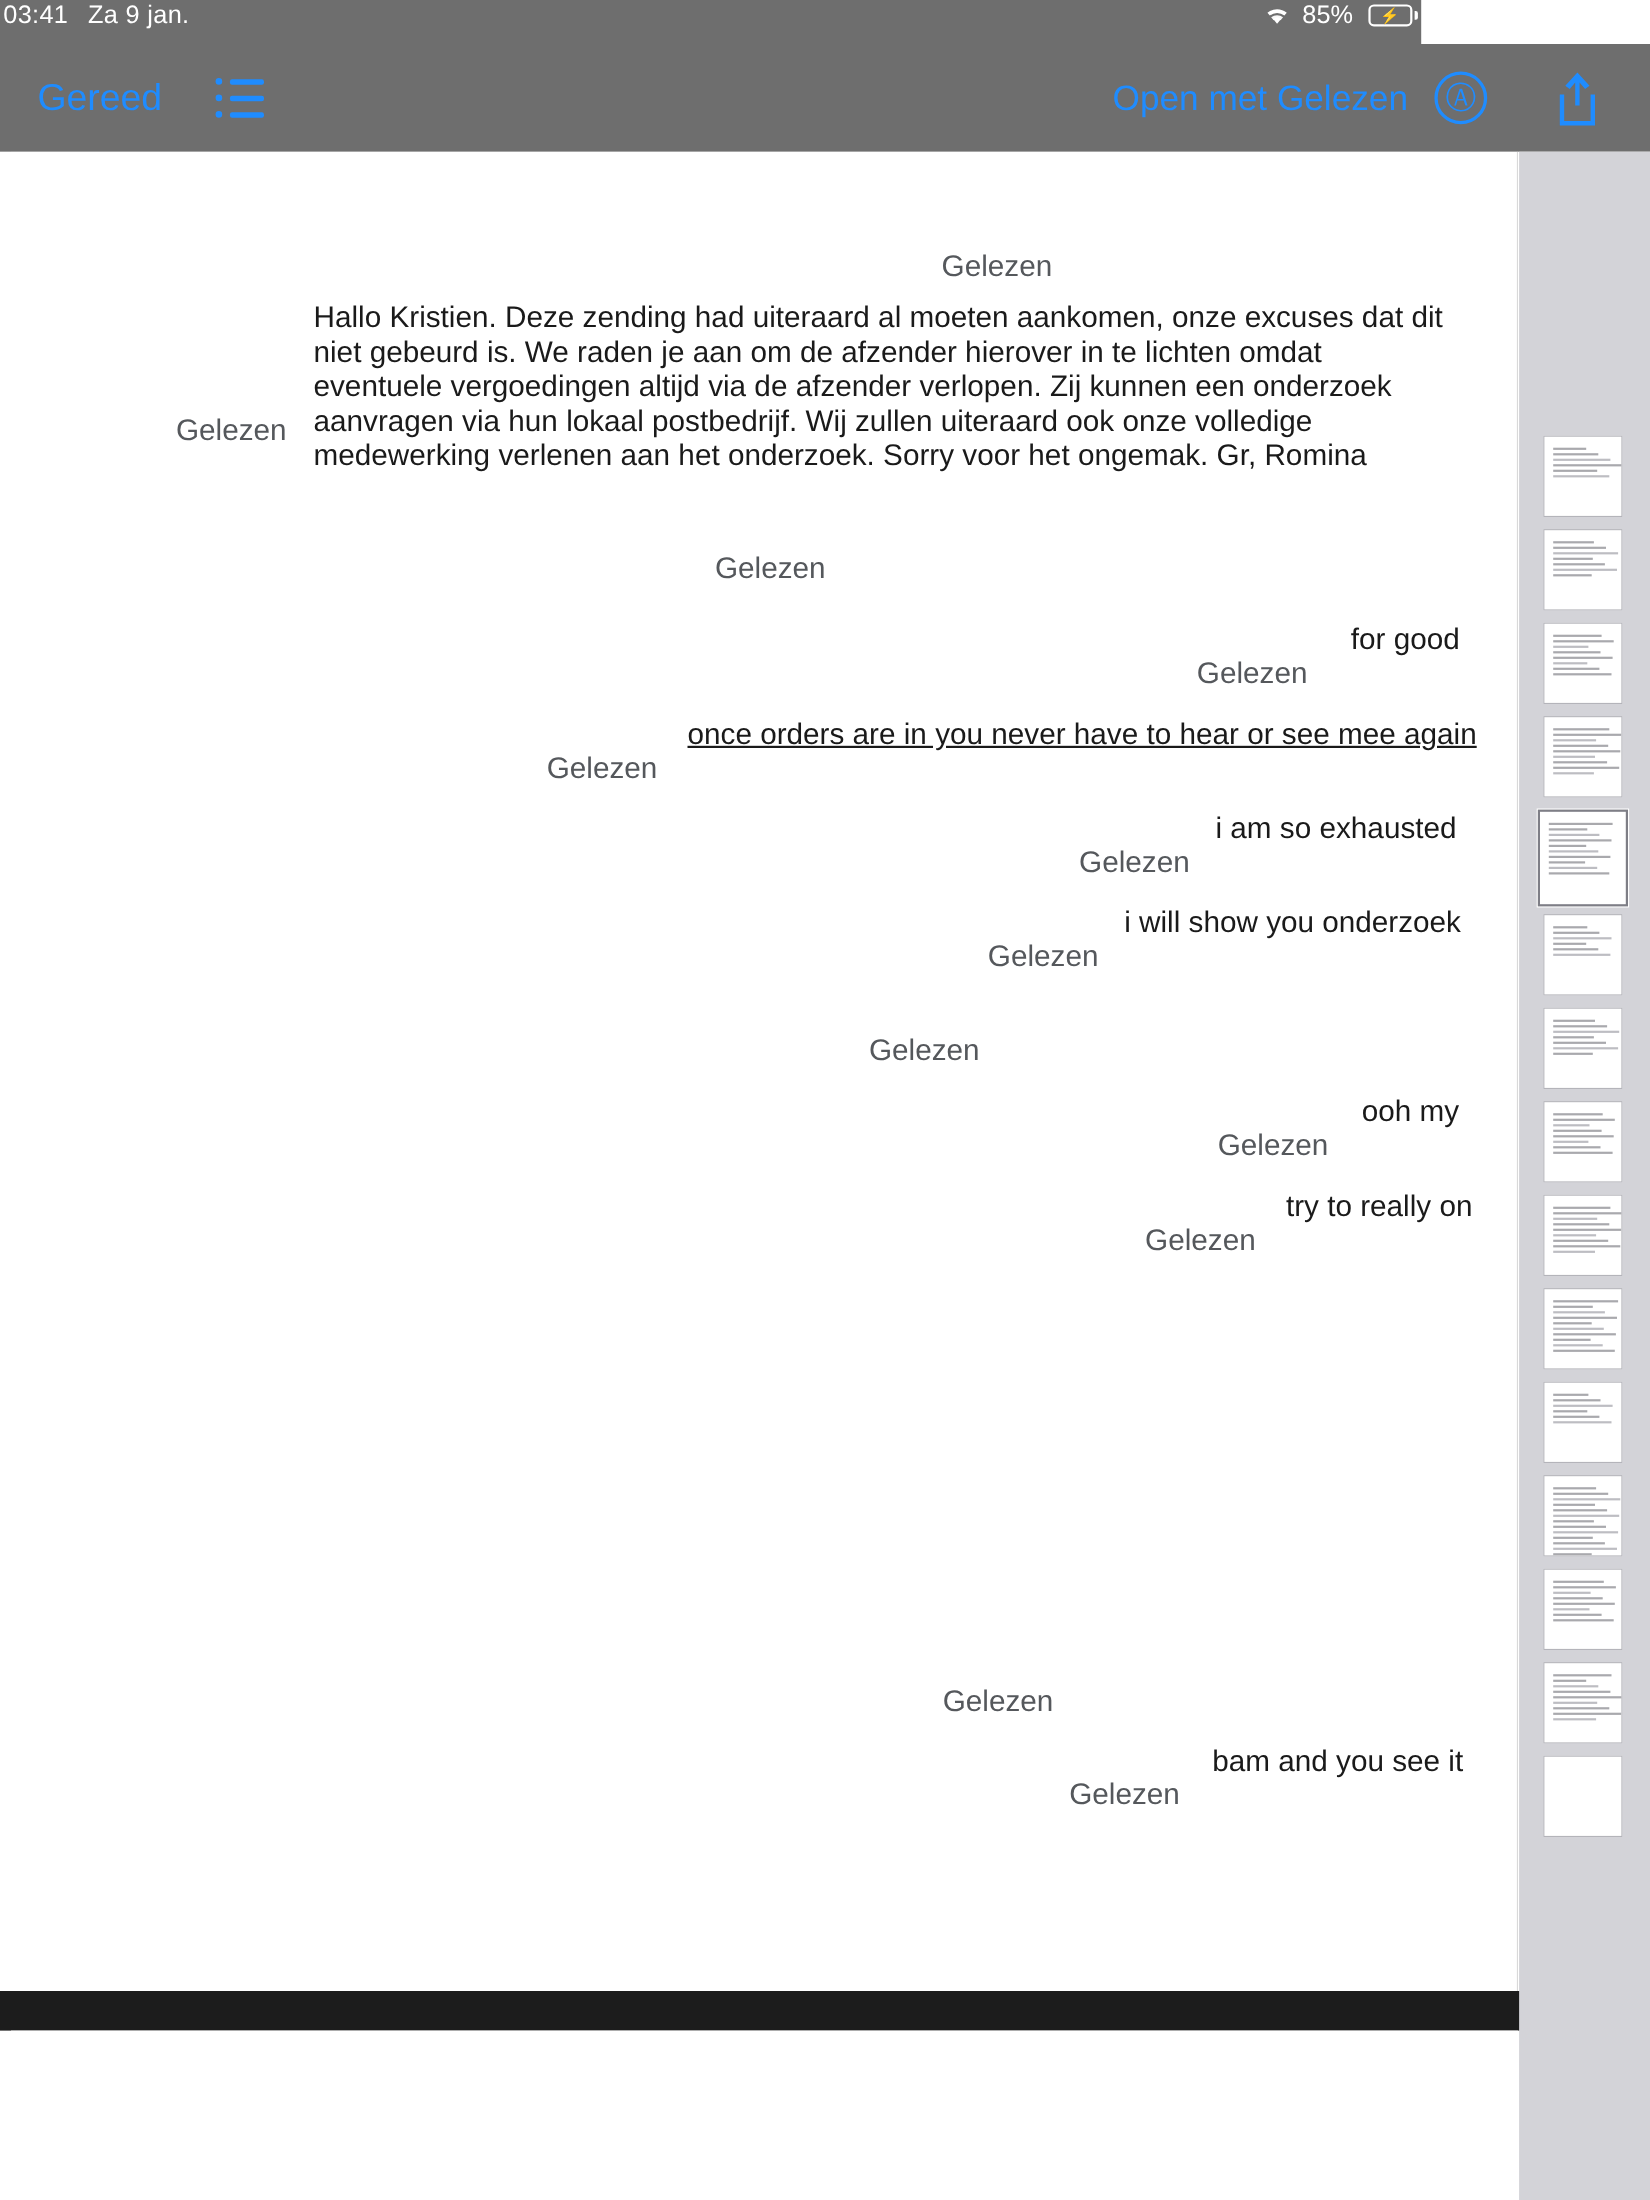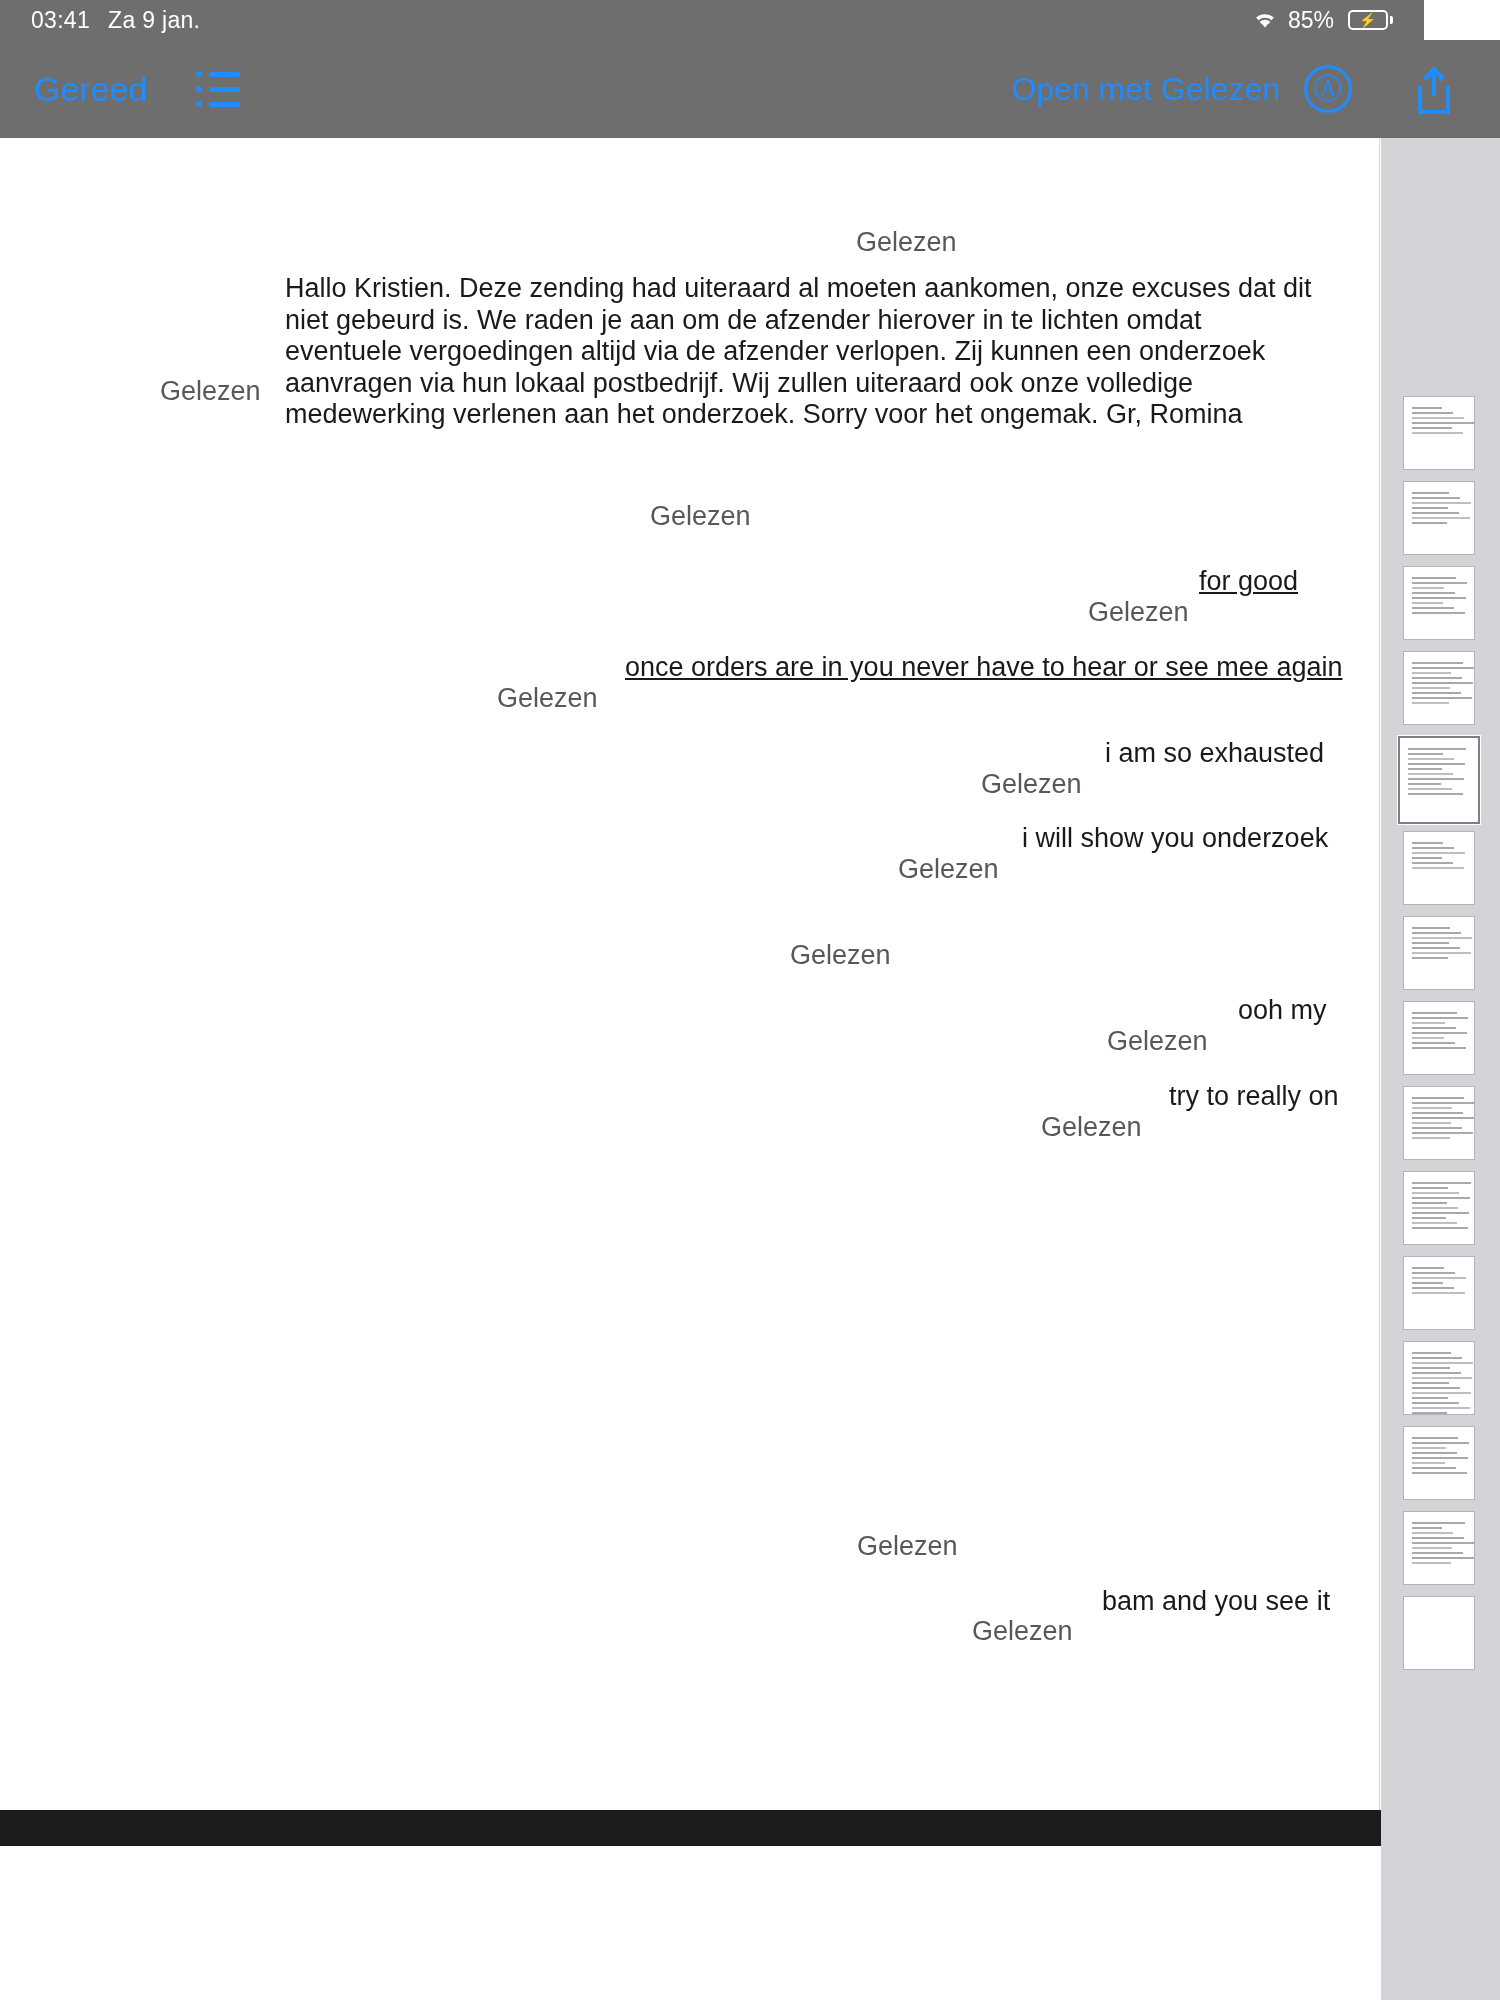--- a/index.html
+++ b/index.html
@@ -14,28 +14,28 @@
     position: relative;
     width: 1500px;
     height: 2000px;
     background: #ffffff;
   }
 
   
   .statusbar {
     position: absolute;
     top: 0; left: 0;
-    width: 1424px;
+    width: 1292px;
     height: 40px;
     background: #6e6e6e;
     color: #ffffff;
     display: flex;
-    align-items: center;
+    align-items: flex-start;
     justify-content: space-between;
-    padding: 0 31px;
+    padding: 0 3px;
     font-size: 23px;
   }
   .status-left { display: flex; align-items: center; gap: 18px; letter-spacing: .3px; }
   .status-right { display: flex; align-items: center; gap: 10px; font-size: 23px; }
   .wifi-icon { display: inline-block; width: 26px; height: 20px; position: relative; }
   .wifi-icon svg { display: block; }
   .battery {
     display: inline-flex;
     align-items: center;
     margin-left: 4px;
@@ -256,21 +256,21 @@
 
       <div class="gz" style="left:846px; top:89px;">Gelezen</div>
 
       <div class="para" style="left:275px; top:135px;">Hallo Kristien. Deze zending had uiteraard al moeten aankomen, onze excuses dat dit niet gebeurd is. We raden je aan om de afzender hierover in te lichten omdat eventuele vergoedingen altijd via de afzender verlopen. Zij kunnen een onderzoek aanvragen via hun lokaal postbedrijf. Wij zullen uiteraard ook onze volledige medewerking verlenen aan het onderzoek. Sorry voor het ongemak. Gr, Romina</div>
 
       <div class="gz" style="left:150px; top:238px;">Gelezen</div>
 
       <div class="gz" style="left:640px; top:363px;">Gelezen</div>
 
       <div class="gz" style="left:1078px; top:459px;">Gelezen</div>
-      <div class="txt" style="left:1189px; top:428px;text-decoration:underline;">for good</div>
+      <div class="txt" style="left:1218px; top:428px;">for good</div>
 
       <div class="gz" style="left:487px; top:545px;">Gelezen</div>
       <div class="txt" style="left:615px; top:514px;text-decoration:underline;">once orders are in you never have to hear or see mee again</div>
 
       <div class="gz" style="left:971px; top:631px;">Gelezen</div>
       <div class="txt" style="left:1095px; top:600px;">i am so exhausted</div>
 
       <div class="gz" style="left:888px; top:716px;">Gelezen</div>
       <div class="txt" style="left:1012px; top:685px;">i will show you onderzoek</div>
 

